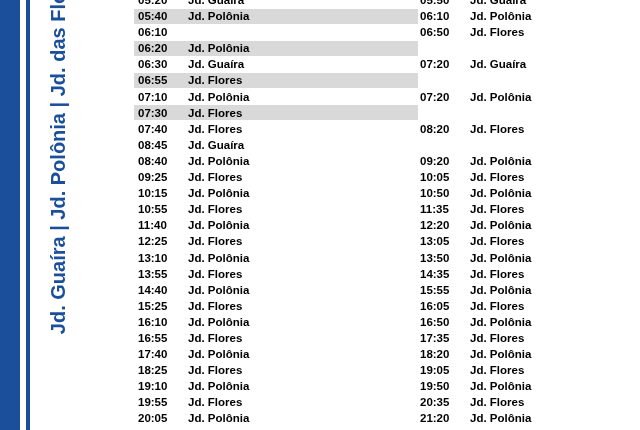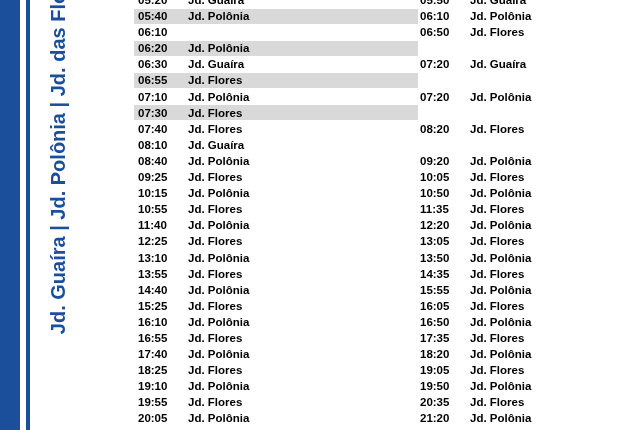--- a/index.html
+++ b/index.html
@@ -156,21 +156,21 @@
           <div class="cell c-time-b"></div>
           <div class="cell c-dest-b"></div>
         </div>
         <div class="row">
           <div class="cell c-time-a">07:40</div>
           <div class="cell c-dest-a">Jd. Flores</div>
           <div class="cell c-time-b">08:20</div>
           <div class="cell c-dest-b">Jd. Flores</div>
         </div>
         <div class="row">
-          <div class="cell c-time-a">08:10</div>
+          <div class="cell c-time-a">08:45</div>
           <div class="cell c-dest-a">Jd. Guaíra</div>
           <div class="cell c-time-b"></div>
           <div class="cell c-dest-b"></div>
         </div>
         <div class="row">
           <div class="cell c-time-a">08:40</div>
           <div class="cell c-dest-a">Jd. Polônia</div>
           <div class="cell c-time-b">09:20</div>
           <div class="cell c-dest-b">Jd. Polônia</div>
         </div>

